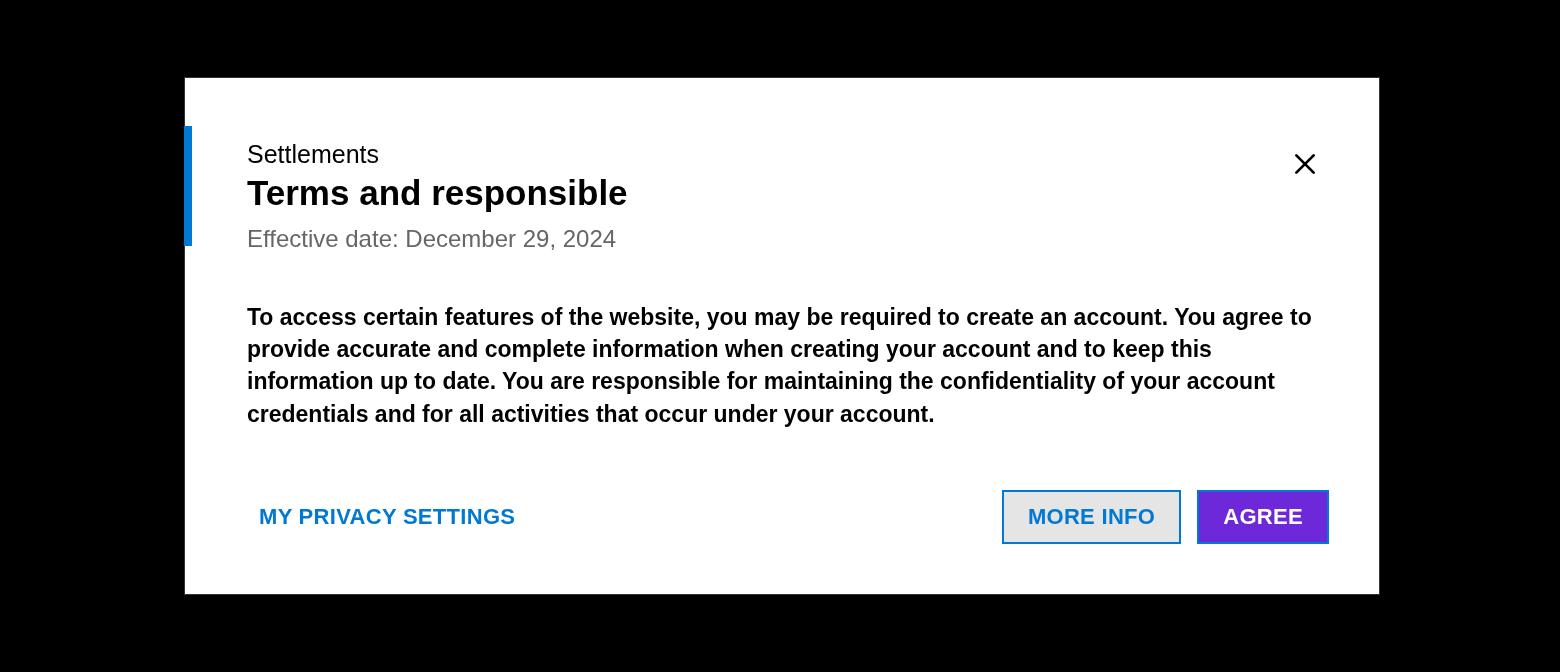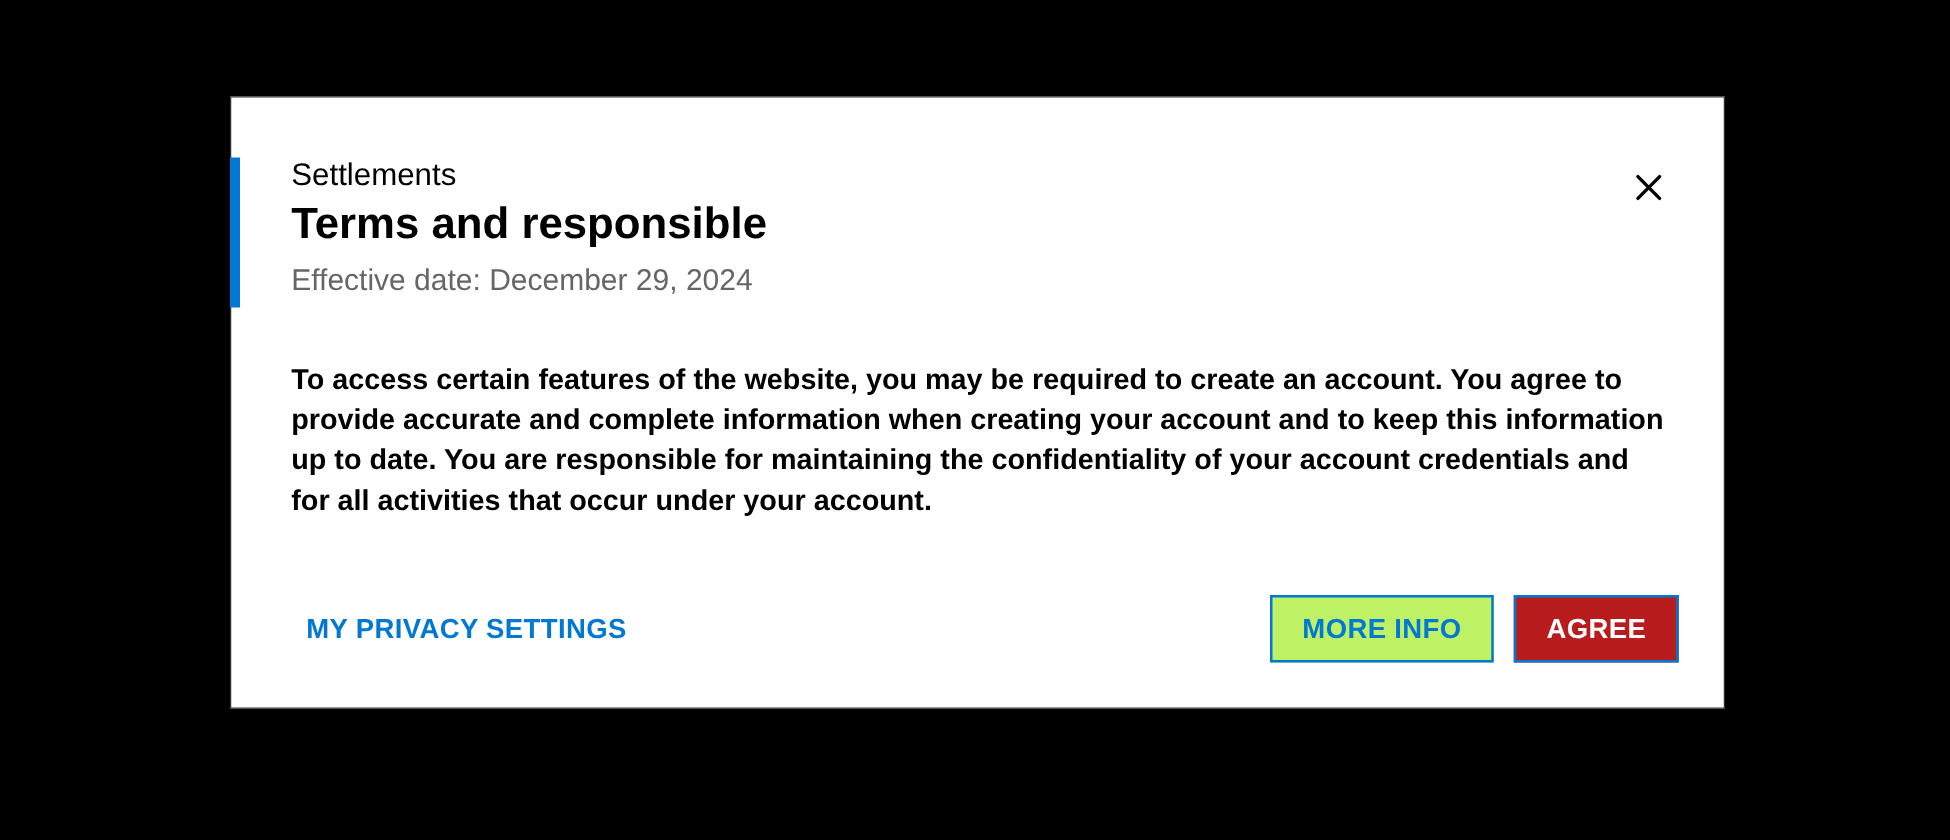--- a/index.html
+++ b/index.html
@@ -15,21 +15,21 @@
       position: relative;
     }
     .dialog {
       position: absolute;
       left: 184px;
       top: 77px;
       width: 1196px;
       background: #fff;
       border: 1px solid #333;
       box-shadow: 0 0 60px 30px rgba(0,0,0,0.5);
-      padding: 0;
+      padding: 14px;
     }
     .dialog-header {
       position: relative;
       padding: 48px 48px 0 48px;
     }
     .accent-bar {
       position: absolute;
       left: -1px;
       top: 48px;
       width: 8px;
@@ -97,32 +97,32 @@
       border: none;
       padding: 12px 24px;
       letter-spacing: 0.3px;
     }
     .btn-outline {
       font-size: 22px;
       font-weight: 600;
       color: #0078d4;
       text-transform: uppercase;
       cursor: pointer;
-      background: #bef264;
+      background: #e5e5e5;
       border: 2px solid #0078d4;
       padding: 12px 24px;
       letter-spacing: 0.3px;
     }
     .btn-primary {
       font-size: 22px;
       font-weight: 600;
       color: #fff;
       text-transform: uppercase;
       cursor: pointer;
-      background: #b91c1c;
+      background: #6d28d9;
       border: 2px solid #0078d4;
       padding: 12px 24px;
       letter-spacing: 0.3px;
     }
   </style>
 </head>
 <body>
 
 <div class="dialog">
   <div class="accent-bar"></div>

